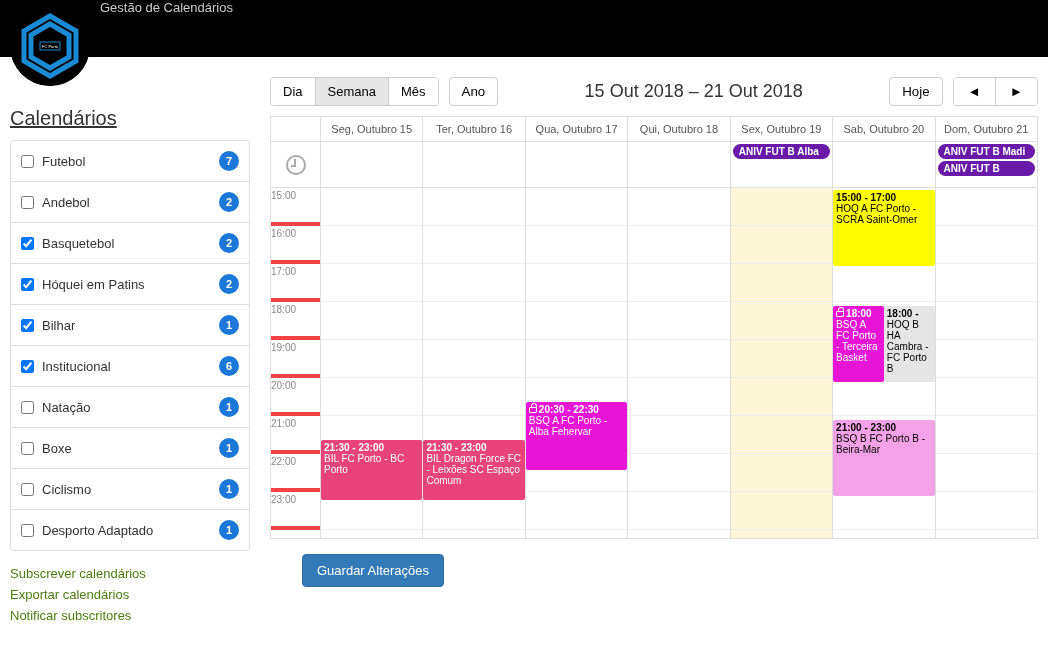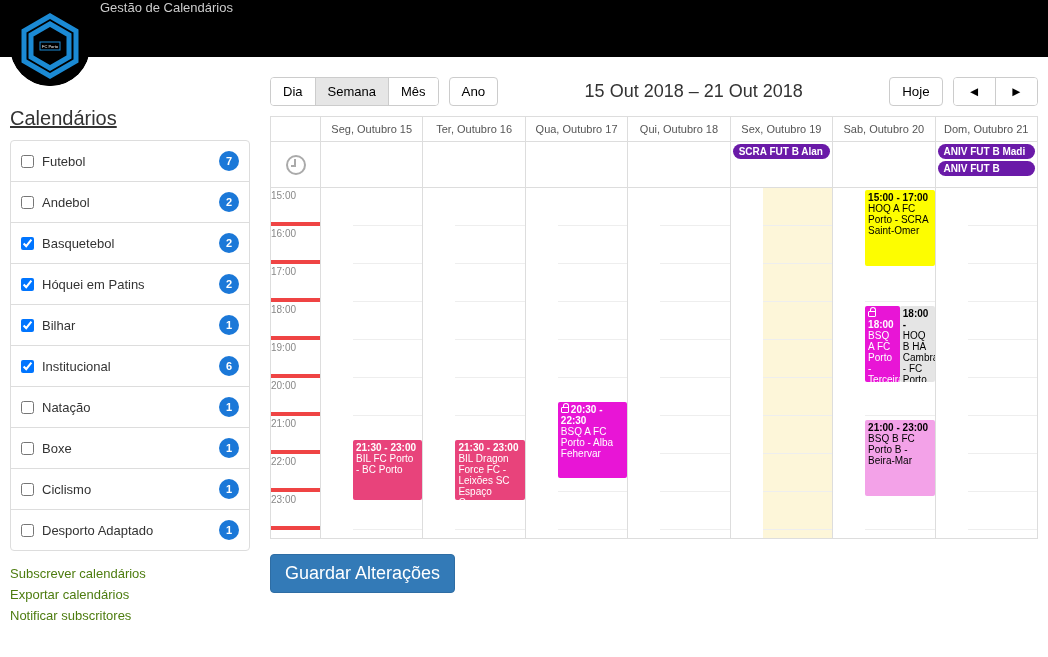--- a/index.html
+++ b/index.html
@@ -40,27 +40,27 @@
 .clock-icon::before, .clock-icon::after { content: ""; position: absolute; background: #aaa; left: 50%; top: 50%; transform-origin: top left; }
 .clock-icon::before { width: 1.5px; height: 6px; transform: rotate(180deg); }
 .clock-icon::after { width: 1.5px; height: 5px; transform: rotate(90deg); }
 .allday-cell { flex: 1; border-right: 1px solid #ddd; padding: 2px; }
 .allday-cell:last-child { border-right: none; }
 .allday-event { background: #6a1aa8; color: #fff; border-radius: 10px; font-size: 10px; padding: 2px 6px; margin-bottom: 2px; white-space: nowrap; overflow: hidden; text-overflow: ellipsis; cursor: pointer; font-weight: bold; }
 .grid-wrap { position: relative; display: flex; height: 350px; overflow-y: scroll; }
 .time-col { width: 50px; border-right: 1px solid #ddd; }
 .time-slot { height: 38px; border-bottom: 4px solid #ef4444; font-size: 10px; color: #888; text-align: left; padding-right: 4px; padding-top: 2px; }
 .day-cols { flex: 1; display: flex; position: relative; }
-.day-col { flex: 1; border-right: 1px solid #ddd; position: relative; margin-left: 32px; }
+.day-col { flex: 1; border-right: 1px solid #ddd; position: relative; }
 .day-col:last-child { border-right: none; }
 .day-col.today { background: #fdf6d9; }
 .hour-line { height: 38px; border-bottom: 1px solid #eee; }
 .event { position: absolute; left: 1px; right: 1px; border-radius: 2px; padding: 2px 3px; font-size: 10px; color: #fff; overflow: hidden; cursor: pointer; }
 .event .time { font-weight: bold; display: block; }
-.save-btn { margin-top: 15px; background: #337ab7; color: #fff; border: 1px solid #2e6da4; border-radius: 4px; padding: 8px 14px; cursor: pointer; font-size: 18px; }
+.save-btn { margin-top: 15px; background: #337ab7; color: #fff; border: 1px solid #2e6da4; border-radius: 4px; padding: 8px 14px; cursor: pointer; font-size: 13px; margin-left: 32px; }
 .footer { border-top: 1px solid #ddd; padding: 8px 10px; font-size: 12px; color: #333; margin-top: 20px; }
 .lock-icon { display: inline-block; width: 8px; height: 6px; border: 1.5px solid #fff; border-radius: 1px; position: relative; margin-right: 2px; vertical-align: middle; }
 .lock-icon::before { content: ""; position: absolute; top: -5px; left: 1px; width: 4px; height: 4px; border: 1.5px solid #fff; border-bottom: none; border-radius: 3px 3px 0 0; }
 </style>
 </head>
 <body>
 
 <div class="topbar">
   <div class="logo">
     <svg viewBox="0 0 80 80">
@@ -167,21 +167,21 @@
         </div>
       <div class="allday-row" id="allday-row">
         <div class="allday-axis">
           <span class="clock-icon"></span>
         </div>
       <div class="allday-cell"></div>
           <div class="allday-cell"></div>
           <div class="allday-cell"></div>
           <div class="allday-cell"></div>
           <div class="allday-cell">
-            <div class="allday-event">SCRA FUT B Alan</div>
+            <div class="allday-event">ANIV FUT B Alba</div>
           </div>
           <div class="allday-cell"></div>
           <div class="allday-cell">
             <div class="allday-event">ANIV FUT B Madi</div>
             <div class="allday-event">ANIV FUT B</div>
           </div>
         </div>
       <div class="grid-wrap">
         <div class="time-col" id="time-col">
             <div class="time-slot">15:00</div>
@@ -222,21 +222,21 @@
             <div class="day-col">
               <div class="hour-line"></div>
               <div class="hour-line"></div>
               <div class="hour-line"></div>
               <div class="hour-line"></div>
               <div class="hour-line"></div>
               <div class="hour-line"></div>
               <div class="hour-line"></div>
               <div class="hour-line"></div>
               <div class="hour-line"></div>
-              <div class="event" style="top: 214px; height: 76px; background: rgb(232, 21, 214); left: 0%; width: 100%;"><span class="time"><span class="lock-icon"></span>20:30 - 22:30</span><span>BSQ A FC Porto - Alba Fehervar</span></div>
+              <div class="event" style="top: 214px; height: 68px; background: rgb(232, 21, 214); left: 0%; width: 100%;"><span class="time"><span class="lock-icon"></span>20:30 - 22:30</span><span>BSQ A FC Porto - Alba Fehervar</span></div>
             </div>
             <div class="day-col">
               <div class="hour-line"></div>
               <div class="hour-line"></div>
               <div class="hour-line"></div>
               <div class="hour-line"></div>
               <div class="hour-line"></div>
               <div class="hour-line"></div>
               <div class="hour-line"></div>
               <div class="hour-line"></div>

